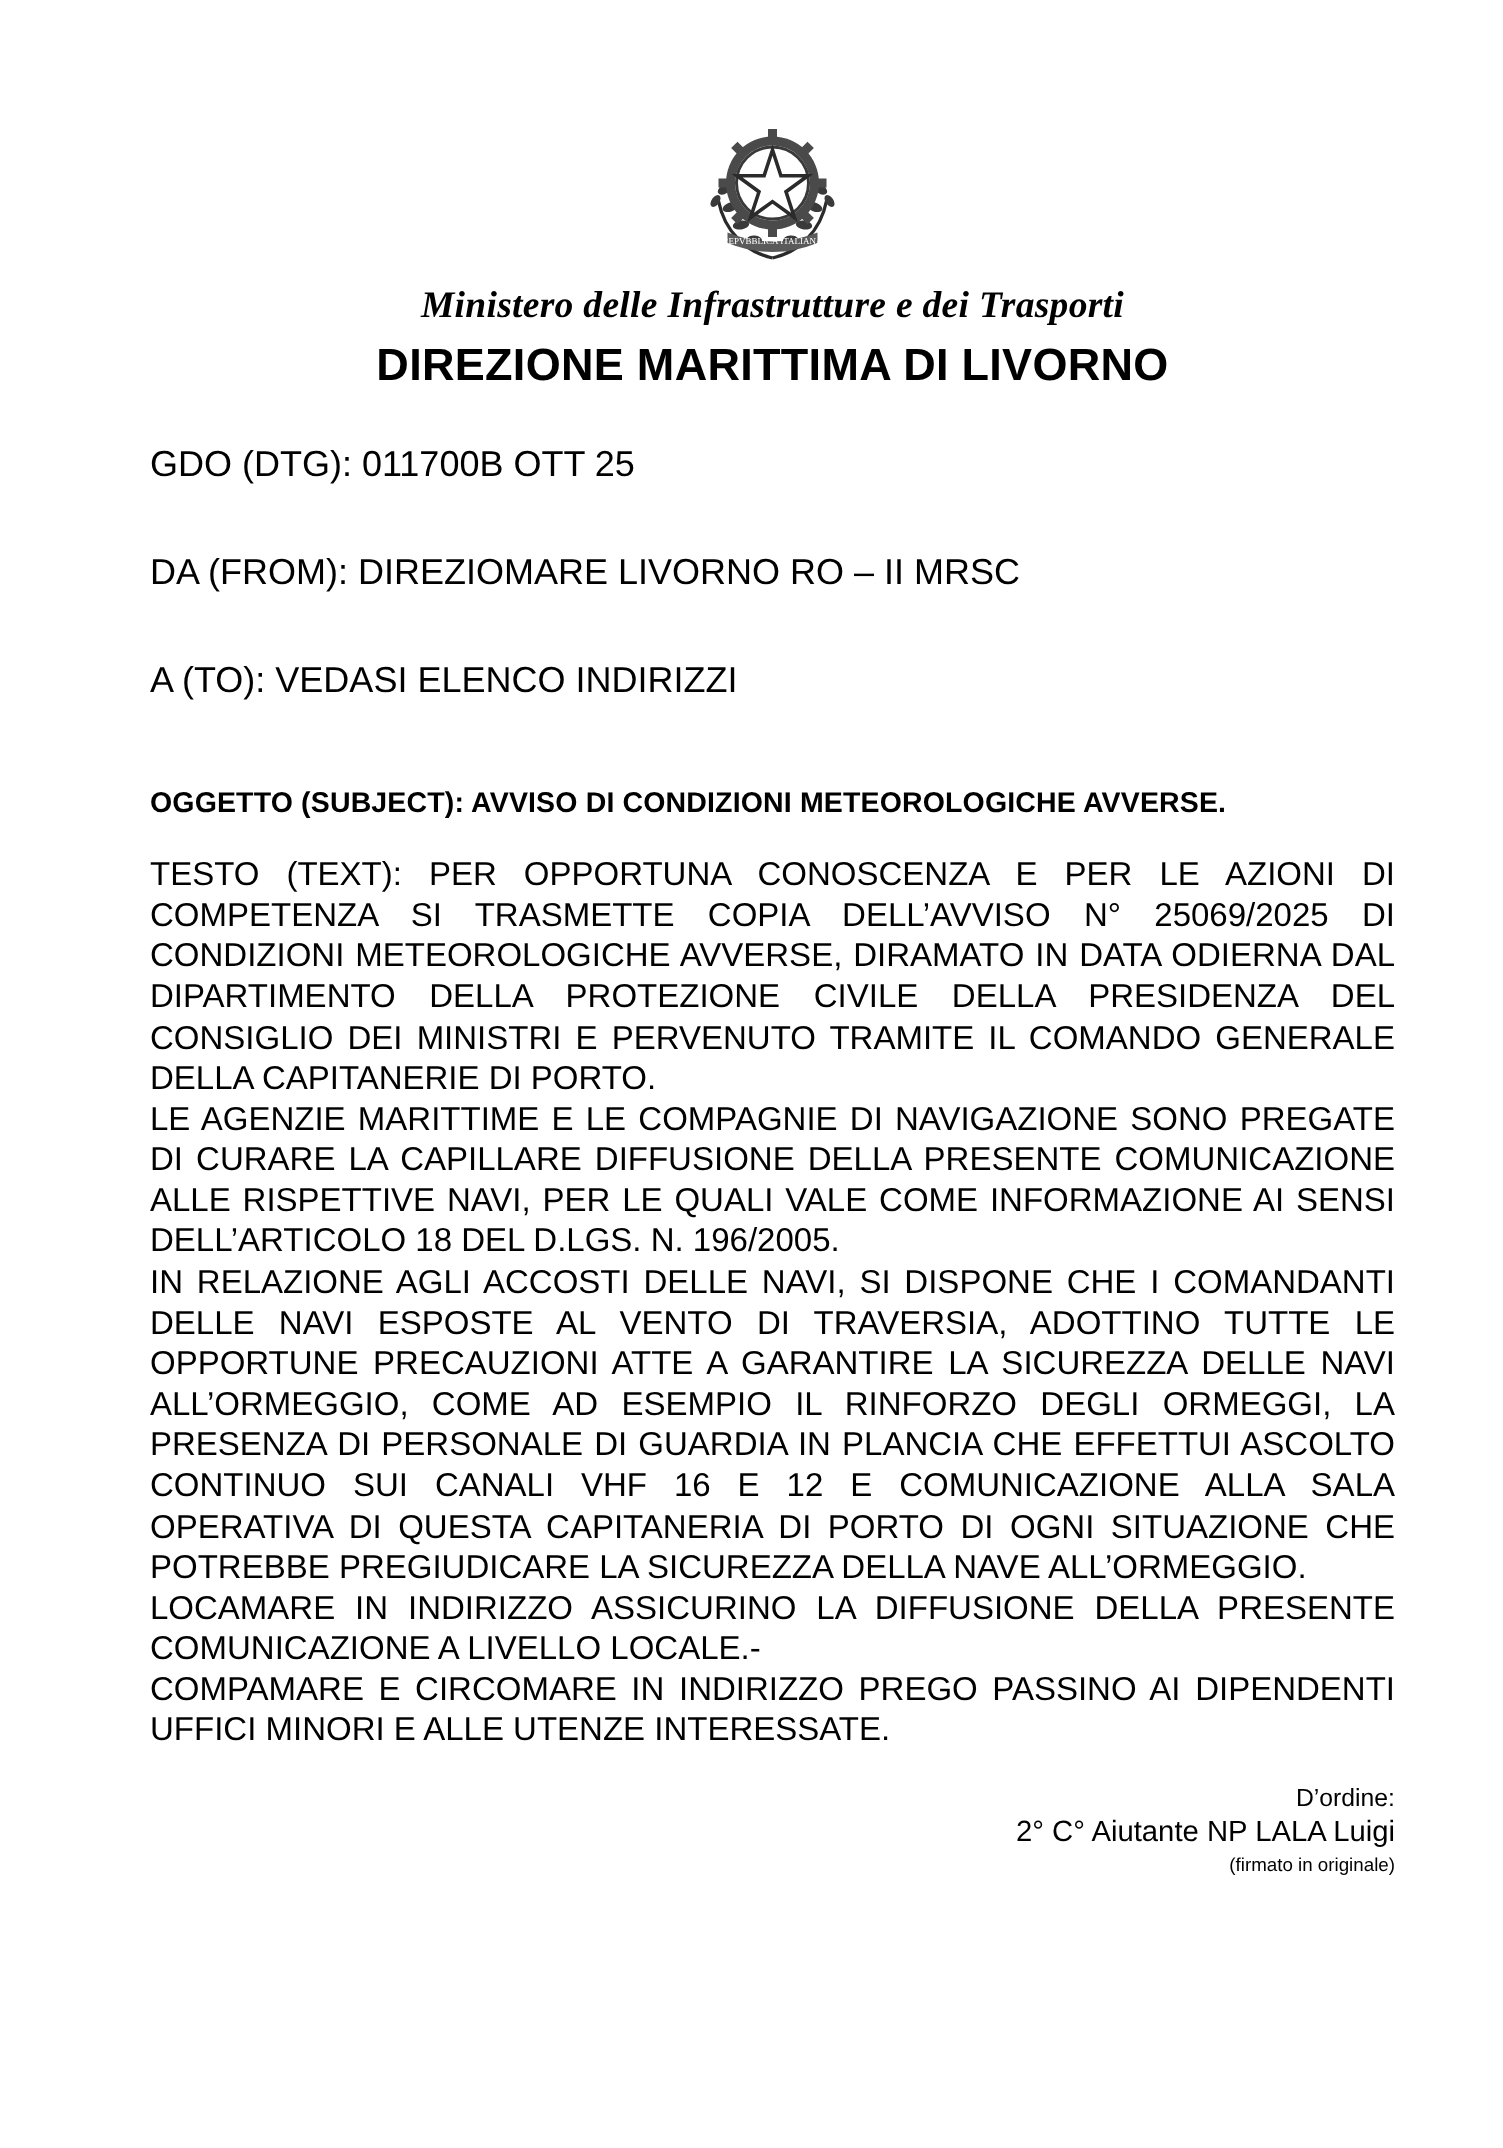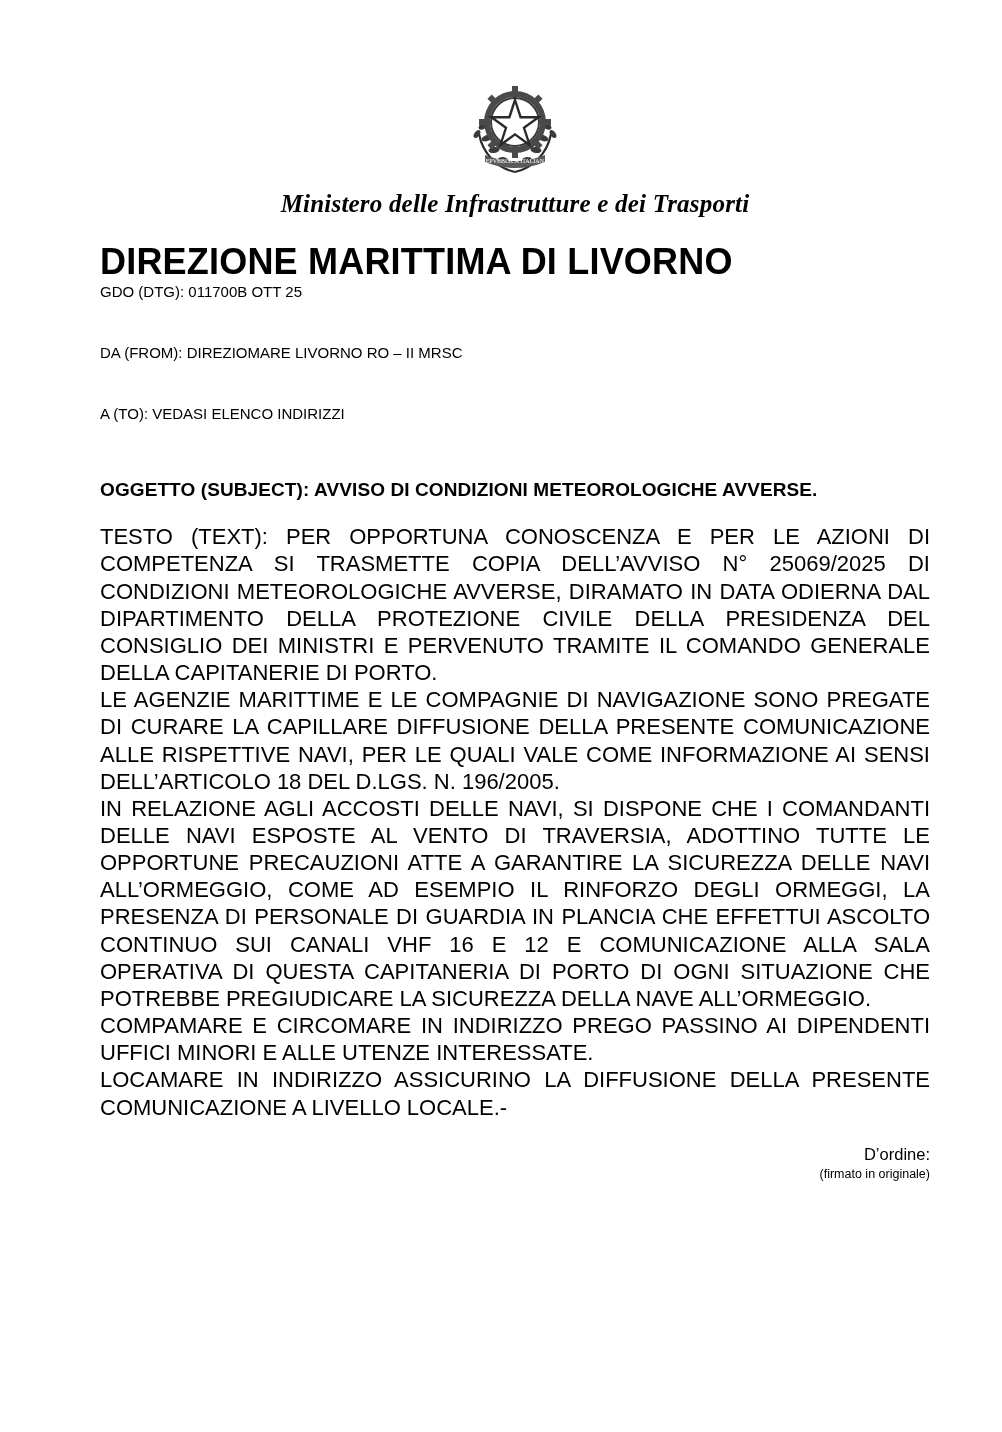--- a/index.html
+++ b/index.html
@@ -54,38 +54,40 @@
     text-align: center;
     font-family: "Liberation Serif", serif;
     font-weight: bold;
     font-style: italic;
     font-size: 25px;
     letter-spacing: 0.2px;
     margin-top: 10px;
     color: #000;
   }
   .direzione {
-    font-weight: bold;
-    font-size: 36px;
-    margin-top: 23px;
+    text-align: center;
+    font-weight: bold;
+    font-size: 30px;
+    margin-top: 9px;
     letter-spacing: 0.2px;
     color: #000;
   }
   .guardia {
     text-align: center;
     font-weight: bold;
     font-size: 19.5px;
     margin-top: 9px;
     letter-spacing: 0.2px;
     color: #000;
   }
 
   
   .meta {
-    font-size: 15px;
+    margin-top: 34px;
+    font-size: 24px;
     line-height: 1.25;
     color: #000;
   }
   .meta-line { margin-bottom: 42px; }
   .meta-line:last-child { margin-bottom: 0; }
 
   
   .subject {
     margin-top: 56px;
     font-size: 19px;
@@ -195,24 +197,25 @@
         <div class="meta-line">DA (FROM): DIREZIOMARE LIVORNO RO – II MRSC</div>
         <div class="meta-line">A (TO): VEDASI ELENCO INDIRIZZI</div>
       </div>
 
       <div class="subject">OGGETTO (SUBJECT): AVVISO DI CONDIZIONI METEOROLOGICHE AVVERSE.</div>
 
       <div class="body-text">
         <p>TESTO (TEXT): PER OPPORTUNA CONOSCENZA E PER LE AZIONI DI COMPETENZA SI TRASMETTE COPIA DELL’AVVISO N° 25069/2025 DI CONDIZIONI METEOROLOGICHE AVVERSE, DIRAMATO IN DATA ODIERNA DAL DIPARTIMENTO DELLA PROTEZIONE CIVILE DELLA PRESIDENZA DEL CONSIGLIO DEI MINISTRI E PERVENUTO TRAMITE IL COMANDO GENERALE DELLA CAPITANERIE DI PORTO.</p>
         <p>LE AGENZIE MARITTIME E LE COMPAGNIE DI NAVIGAZIONE SONO PREGATE DI CURARE LA CAPILLARE DIFFUSIONE DELLA PRESENTE COMUNICAZIONE ALLE RISPETTIVE NAVI, PER LE QUALI VALE COME INFORMAZIONE AI SENSI DELL’ARTICOLO 18 DEL D.LGS. N. 196/2005.</p>
         <p>IN RELAZIONE AGLI ACCOSTI DELLE NAVI, SI DISPONE CHE I COMANDANTI DELLE NAVI ESPOSTE AL VENTO DI TRAVERSIA, ADOTTINO TUTTE LE OPPORTUNE PRECAUZIONI ATTE A GARANTIRE LA SICUREZZA DELLE NAVI ALL’ORMEGGIO, COME AD ESEMPIO IL RINFORZO DEGLI ORMEGGI, LA PRESENZA DI PERSONALE DI GUARDIA IN PLANCIA CHE EFFETTUI ASCOLTO CONTINUO SUI CANALI VHF 16 E 12 E COMUNICAZIONE ALLA SALA OPERATIVA DI QUESTA CAPITANERIA DI PORTO DI OGNI SITUAZIONE CHE POTREBBE PREGIUDICARE LA SICUREZZA DELLA NAVE ALL’ORMEGGIO.</p>
+        <p>LOCAMARE IN INDIRIZZO ASSICURINO LA DIFFUSIONE DELLA PRESENTE COMUNICAZIONE A LIVELLO LOCALE.-</p>
         <p>COMPAMARE E CIRCOMARE IN INDIRIZZO PREGO PASSINO AI DIPENDENTI UFFICI MINORI E ALLE UTENZE INTERESSATE.</p>
-        <p>LOCAMARE IN INDIRIZZO ASSICURINO LA DIFFUSIONE DELLA PRESENTE COMUNICAZIONE A LIVELLO LOCALE.-</p>
       </div>
 
       <div class="signature">
         <div class="sig-order">D’ordine:</div>
+        <div class="sig-name">2° C° Aiutante NP LALA Luigi</div>
         <div class="sig-note">(firmato in originale)</div>
       </div>
 
     </div>
   </div>
 </div>
 
 </body></html>

